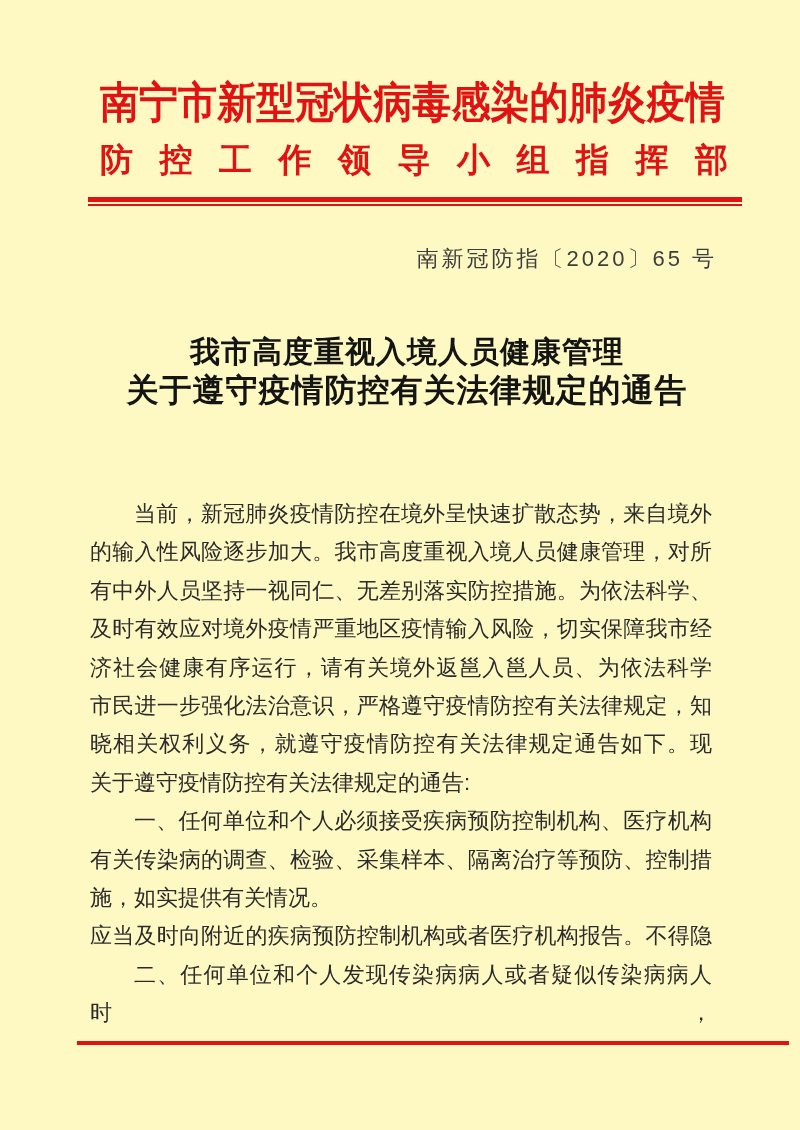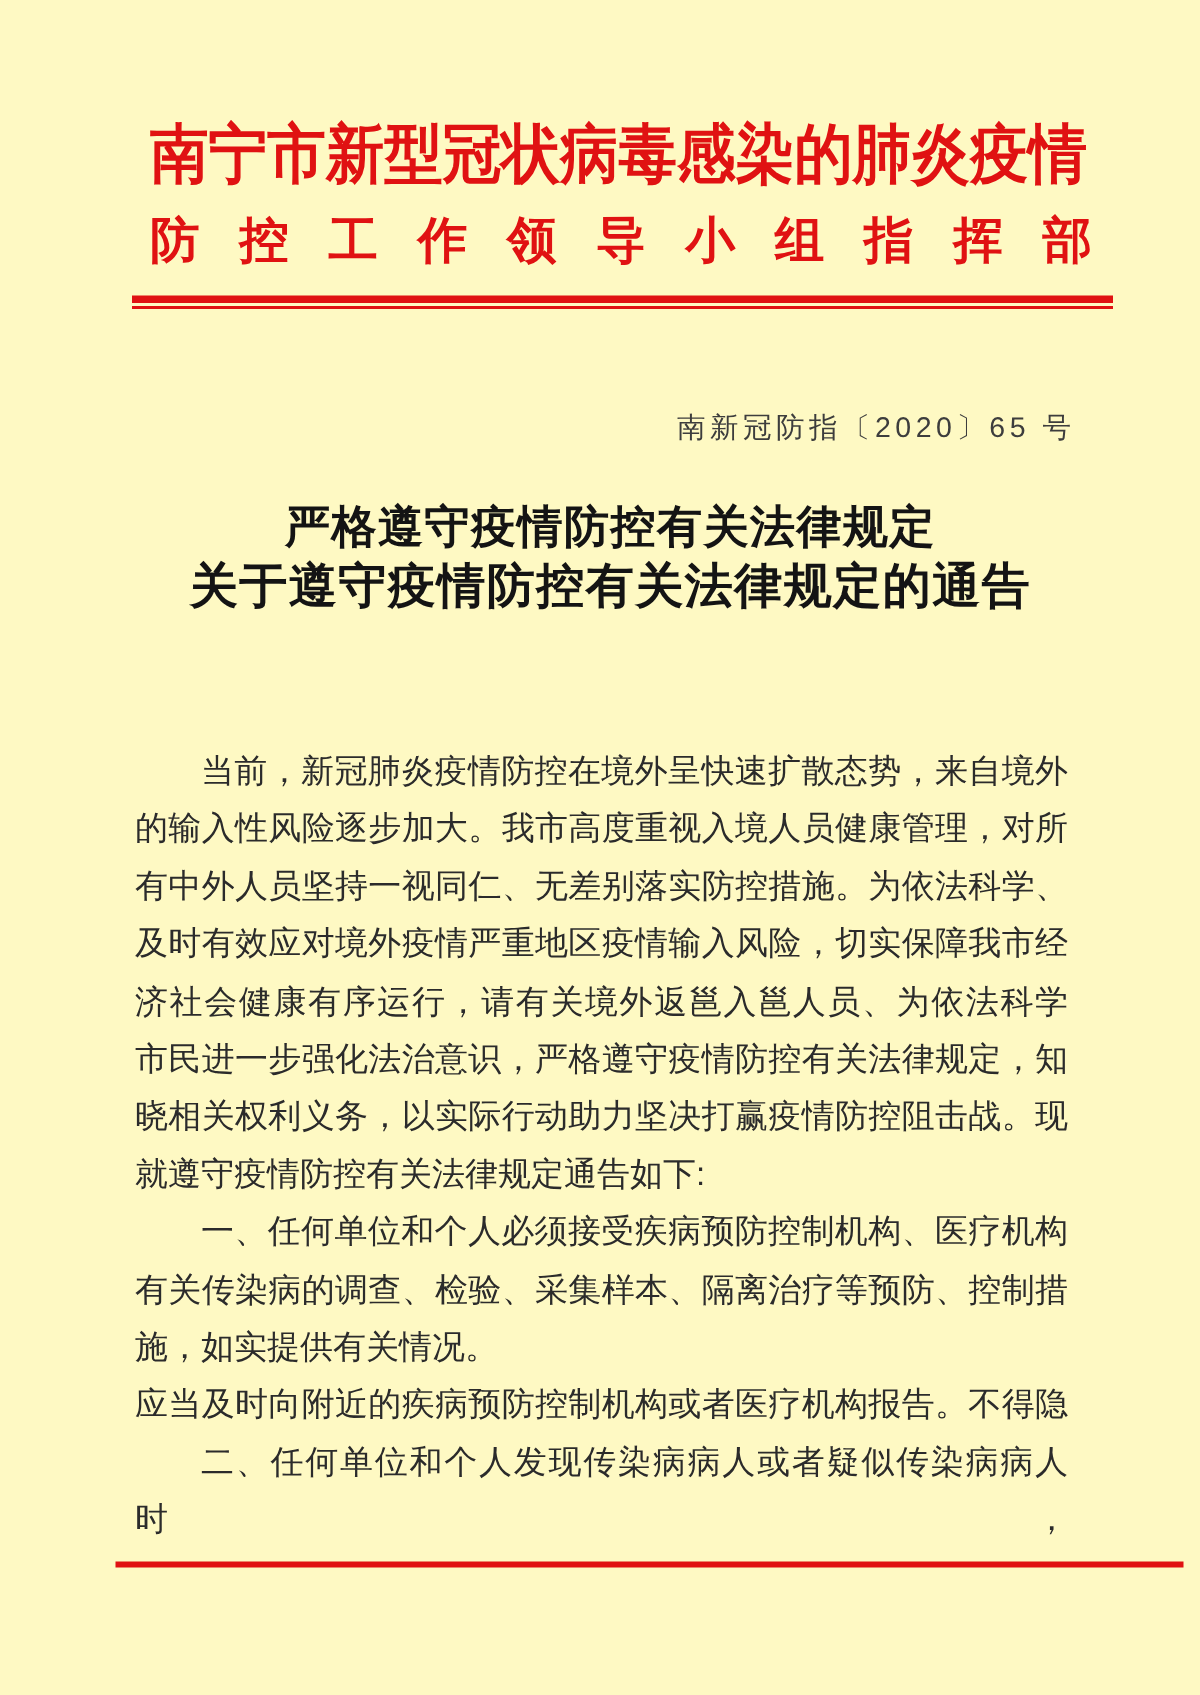--- a/index.html
+++ b/index.html
@@ -50,23 +50,23 @@
     top: 197px;
     width: 654px;
   }
   .rule-thick { height: 5px; background: #e01212; }
   .rule-gap   { height: 2px; background: transparent; }
   .rule-thin  { height: 2px; background: #e01212; }
 
   
   .doc-number {
     position: absolute;
-    top: 272px;
+    top: 244px;
     right: 83px;
-    font-size: 19px;
+    font-size: 22px;
     color: #3d3d3d;
     letter-spacing: 3px;
     white-space: nowrap;
   }
 
   
   .title-block {
     position: absolute;
     left: 92px;
     top: 333px;
@@ -136,33 +136,33 @@
 
   <div class="rule-double">
     <div class="rule-thick"></div>
     <div class="rule-gap"></div>
     <div class="rule-thin"></div>
   </div>
 
   <div class="doc-number">南新冠防指〔2020〕65 号</div>
 
   <div class="title-block">
-    <div class="title-line1">严格遵守疫情防控有关法律规定</div>
+    <div class="title-line1">我市高度重视入境人员健康管理</div>
     <div class="title-line2">关于遵守疫情防控有关法律规定的通告</div>
   </div>
 
   <div class="body-block">
     <div class="bl j i">当前，新冠肺炎疫情防控在境外呈快速扩散态势，来自境外</div>
     <div class="bl j">的输入性风险逐步加大。我市高度重视入境人员健康管理，对所</div>
     <div class="bl j">有中外人员坚持一视同仁、无差别落实防控措施。为依法科学、</div>
     <div class="bl j">及时有效应对境外疫情严重地区疫情输入风险，切实保障我市经</div>
     <div class="bl j">济社会健康有序运行，请有关境外返邕入邕人员、为依法科学</div>
     <div class="bl j">市民进一步强化法治意识，严格遵守疫情防控有关法律规定，知</div>
-    <div class="bl j">晓相关权利义务，以实际行动助力坚决打赢疫情防控阻击战。现</div>
-    <div class="bl">就遵守疫情防控有关法律规定通告如下:</div>
+    <div class="bl j">晓相关权利义务，就遵守疫情防控有关法律规定通告如下。现</div>
+    <div class="bl">关于遵守疫情防控有关法律规定的通告:</div>
     <div class="bl j i">一、任何单位和个人必须接受疾病预防控制机构、医疗机构</div>
     <div class="bl j">有关传染病的调查、检验、采集样本、隔离治疗等预防、控制措</div>
     <div class="bl">施，如实提供有关情况。</div>
     <div class="bl j">应当及时向附近的疾病预防控制机构或者医疗机构报告。不得隐</div>
     <div class="bl j i">二、任何单位和个人发现传染病病人或者疑似传染病病人时，</div>
   </div>
 
   <div class="rule-bottom"></div>
 
 </div>

